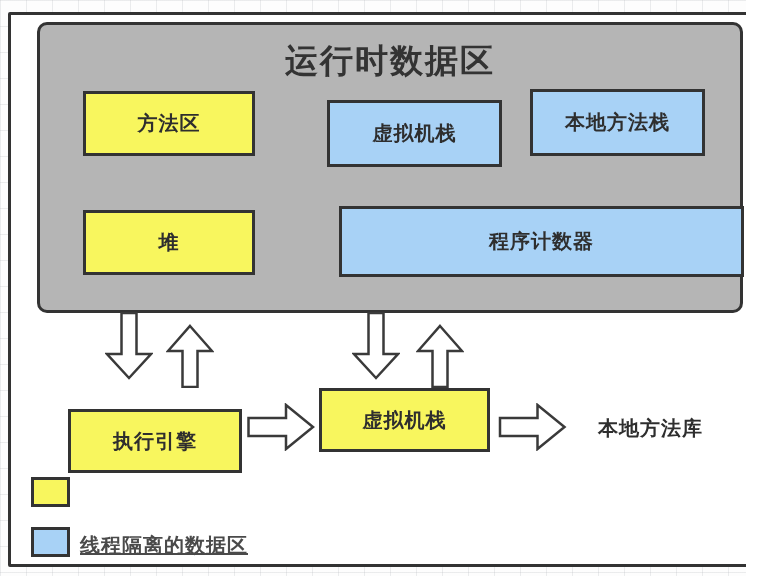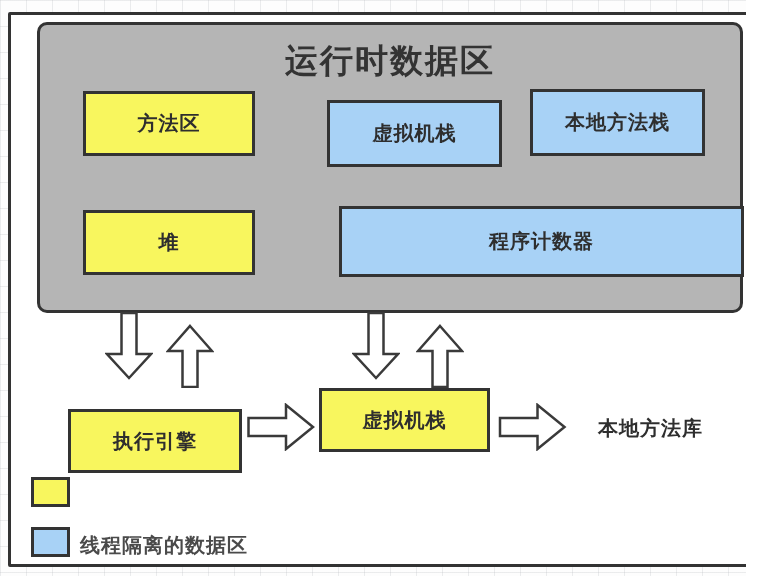--- a/index.html
+++ b/index.html
@@ -49,21 +49,21 @@
   .legend-swatch {
     position:absolute; width:39px; height:30px; border:3px solid #333;
   }
   .legend-swatch-shared   { left:31px; top:477px; background:#f8f65e; }
   .legend-swatch-isolated { left:31px; top:527px; background:#a8d2f6; }
   .legend-label {
     position:absolute; left:80px; font-size:20px; color:#4a4a4a;
     font-weight:600; letter-spacing:1px;
   }
   .legend-label-shared   { top:482px; }
-  .legend-label-isolated { top:532px; }
+  .legend-label-isolated { top:532px;text-decoration:underline; }
 </style>
 </head>
 <body>
 
 <div class="page">
   <div class="frame"></div>
 
   <div class="runtime-container"></div>
   <div class="runtime-title">运行时数据区</div>
 

